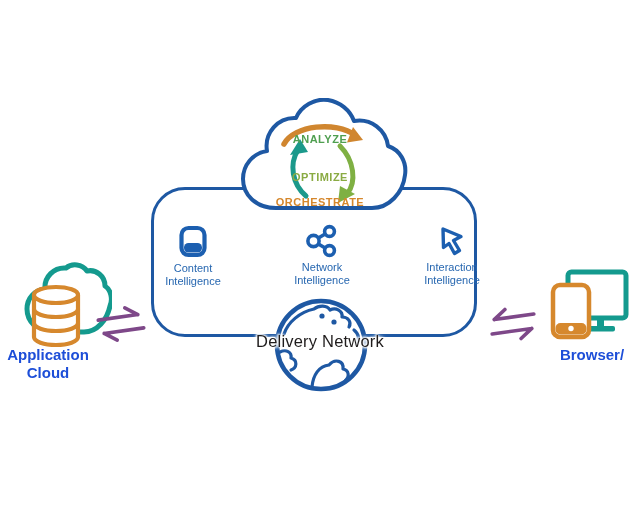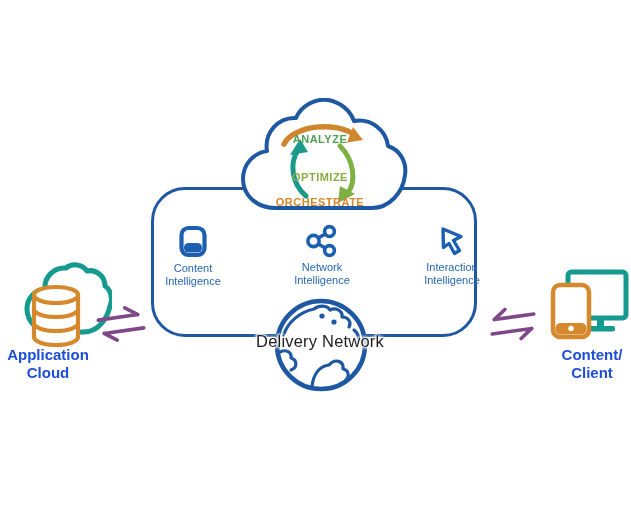--- a/index.html
+++ b/index.html
@@ -147,17 +147,16 @@
       <rect x="49" y="54" width="7" height="9" fill="#149a8e"></rect>
       <rect x="38" y="62" width="29" height="5.5" rx="2" fill="#149a8e"></rect>
     </g>
     <g>
       <rect x="5" y="21" width="36" height="52" rx="7" fill="#ffffff" stroke="#d6882d" stroke-width="4.5"></rect>
       <rect x="7.5" y="59" width="31" height="11.5" rx="5" fill="#d6882d"></rect>
       <circle cx="23" cy="64.5" r="2.7" fill="#ffffff"></circle>
     </g>
   </svg>
   <div class="node-label" style="left:552px;top:346px;width:80px">
-    <div>Content/</div>
-    <div>Client</div>
+    <div>Browser/</div>
   </div>
 
 </div>
 
 </body></html>

